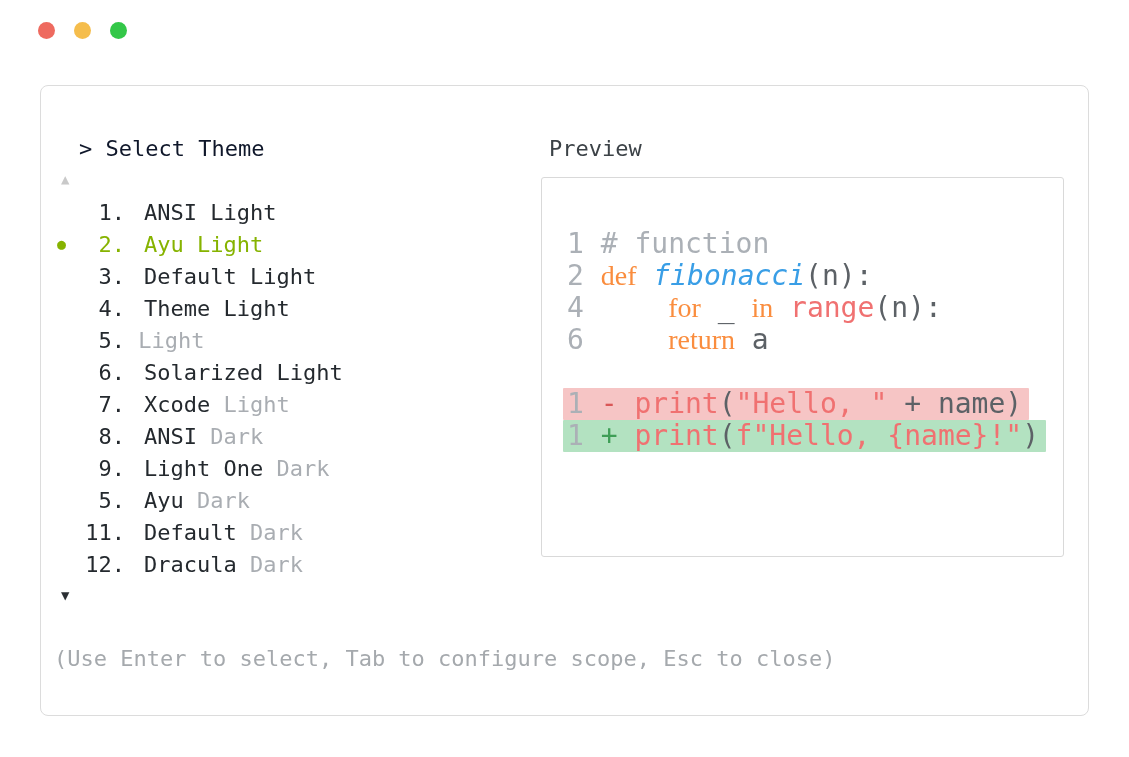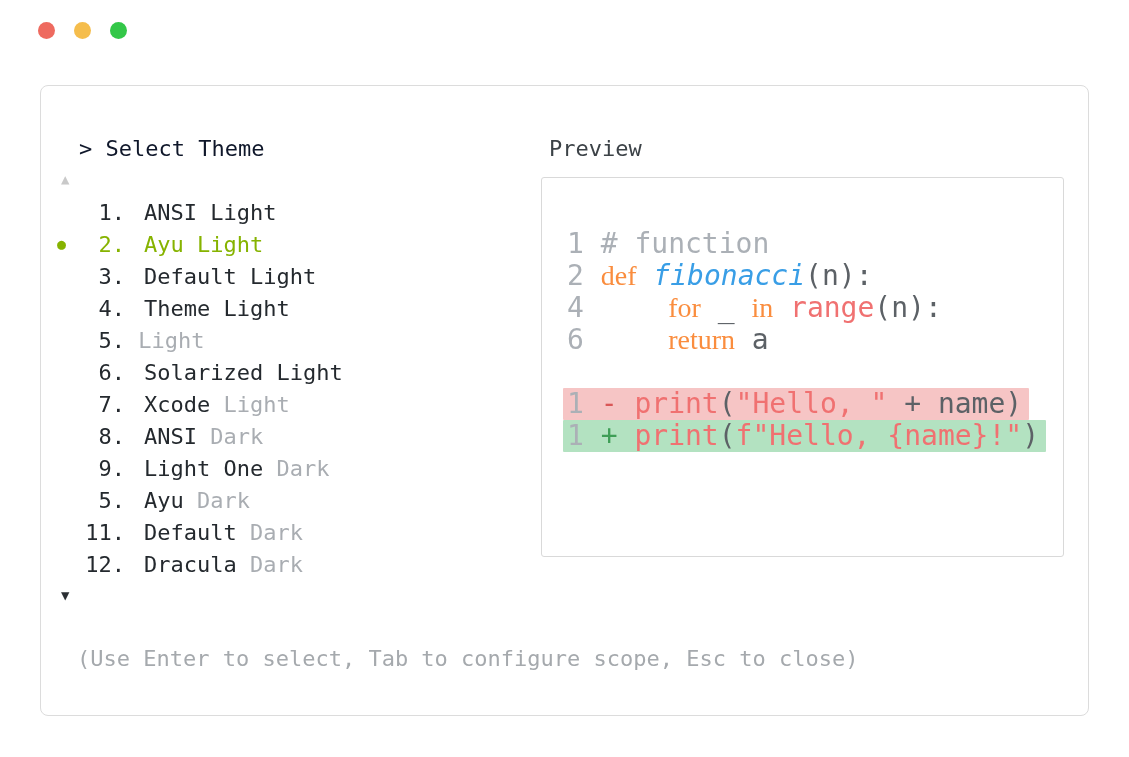--- a/index.html
+++ b/index.html
@@ -77,21 +77,21 @@
   .tok-cm  { color: var(--cm,  #abb0b6); }
   .tok-kw  { color: var(--kw,  #fa8d3e); font-family: Liberation Serif, serif; }
   .tok-fn  { color: var(--fn,  #399ee6); font-style: italic; }
   .tok-num { color: var(--num, #399ee6); }
   .tok-red { color: var(--red, #f07171); }
   .tok-txt { color: var(--txt, #5c6166); }
   .tok-sd  { color: var(--sd,  #d95757); }
   .tok-sa  { color: var(--sa,  #3e9e56); }
 
   .help {
-    position: absolute; left: 36px; top: 558px;
+    position: absolute; left: 13px; top: 558px;
     font-size: 22px; line-height: 30px; color: #a5a9ad; white-space: pre;
   }
 </style>
 </head>
 <body>
 
 <div class="traffic" id="traffic">
     <span class="dot" style="background: rgb(238, 106, 95);"></span>
     <span class="dot" style="background: rgb(245, 189, 76);"></span>
     <span class="dot" style="background: rgb(51, 199, 72);"></span>

